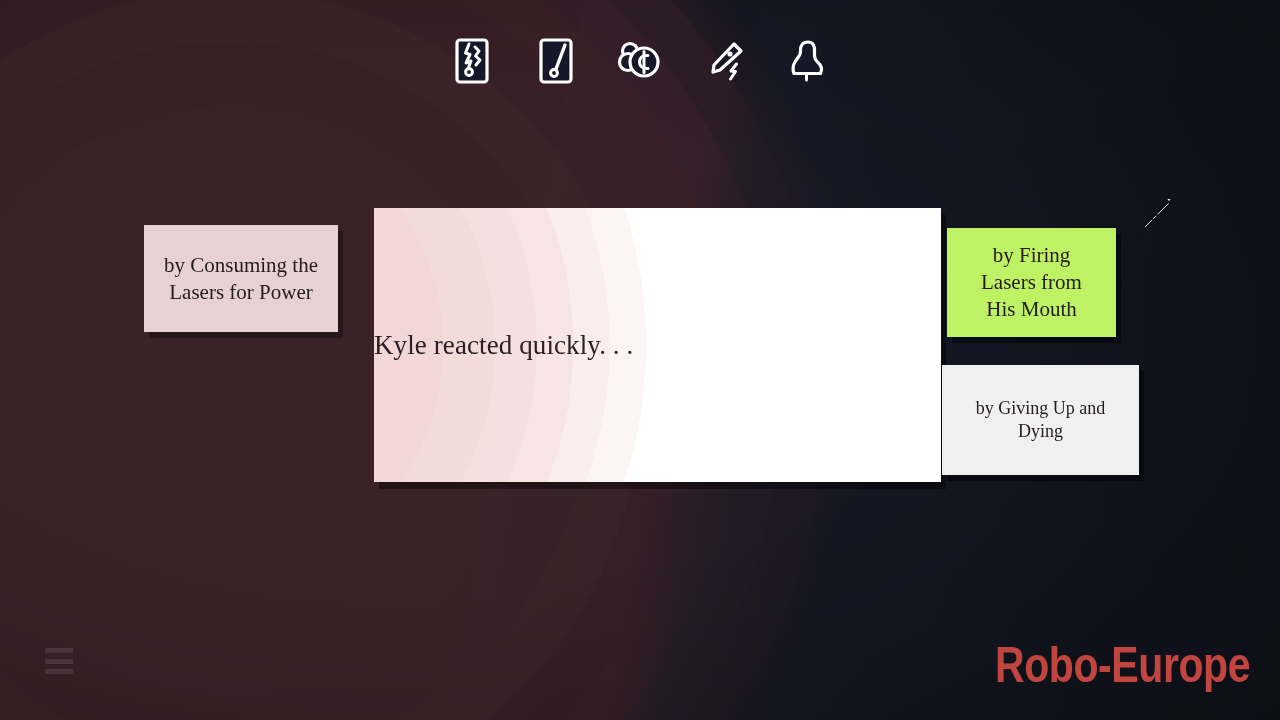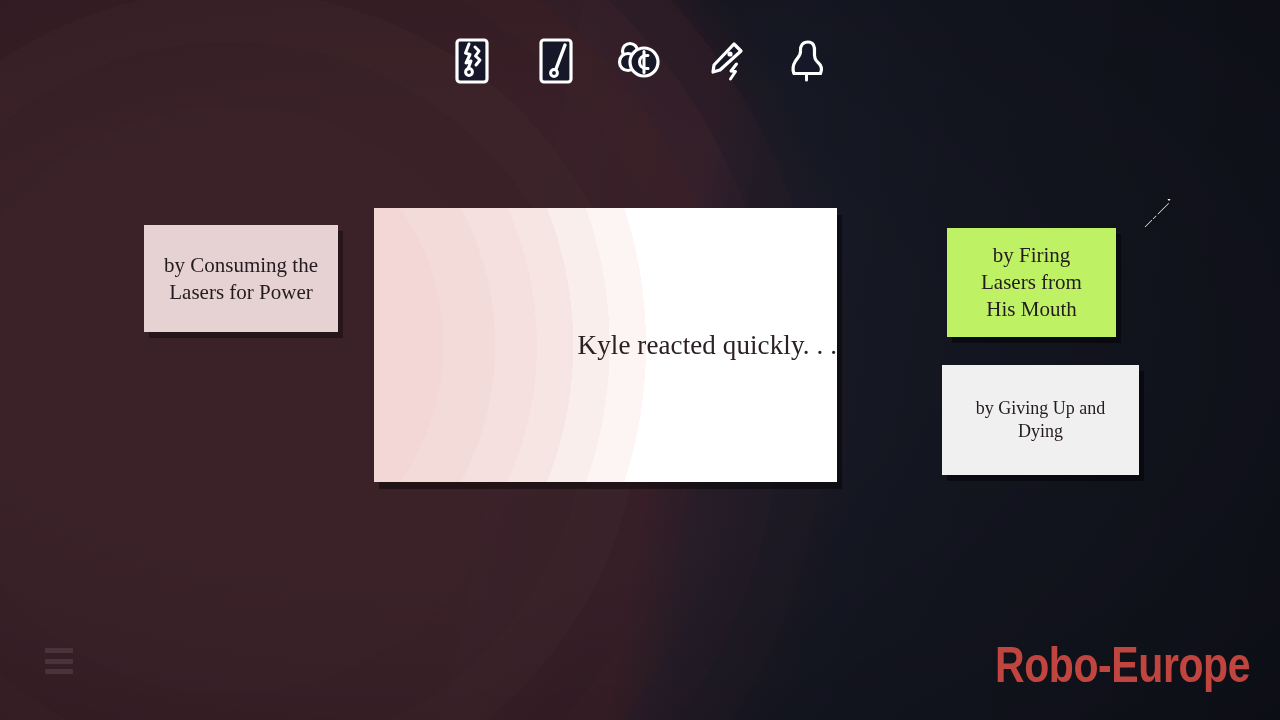--- a/index.html
+++ b/index.html
@@ -107,31 +107,31 @@
     cursor: pointer;
   }
   .status-icon svg { display: block; overflow: visible; }
 
   
   .card {
     position: absolute;
     box-sizing: border-box;
     display: flex;
     align-items: center;
-    justify-content: flex-end;
+    justify-content: flex-start;
     text-align: center;
     color: #241b20;
     cursor: pointer;
     line-height: 1.28;
   }
 
   #main-card {
     left: 374px;
     top: 208px;
-    width: 463px;
+    width: 567px;
     height: 274px;
     background:
       radial-gradient(circle 520px at -170px 50%,
         #f2d7d6 0%,
         #f2d7d6 46%,
         #f3dbda 46%,
         #f3dbda 56%,
         #f5e0df 56%,
         #f5e0df 64%,
         #f7e5e4 64%,

